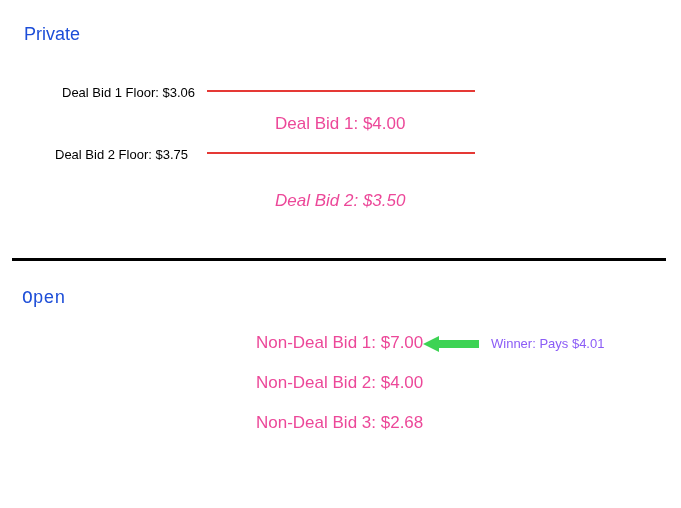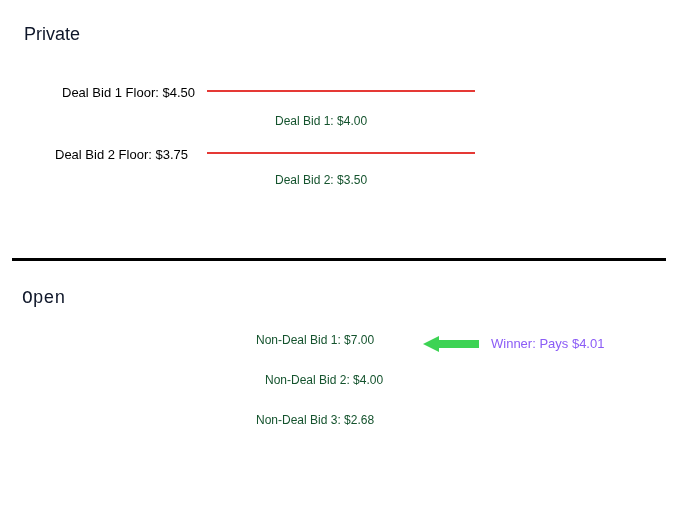--- a/index.html
+++ b/index.html
@@ -10,75 +10,75 @@
     body {
       font-family: Arial, Helvetica, sans-serif;
       background: #fff;
       width: 681px;
       height: 508px;
       position: relative;
     }
     .section-label {
       position: absolute;
       font-size: 18px;
-      color: #0f172a;
+      color: #1d4ed8;
     }
     .floor-label {
       position: absolute;
       font-size: 13px;
       color: #000;
     }
     .floor-line {
       position: absolute;
       height: 2px;
       background: #e53935;
     }
     .bid-label {
       position: absolute;
-      font-size: 12px;
-      color: #14532d;
+      font-size: 17px;
+      color: #ec4899;
     }
     .divider {
       position: absolute;
       height: 3px;
       background: #000;
     }
     .arrow-container {
       position: absolute;
     }
     .winner-label {
       position: absolute;
       font-size: 13px;
       color: #8b5cf6;
     }
   </style>
 </head>
 <body>
 
 <div class="section-label" style="left:24px; top:24px;">Private</div>
 
-<div class="floor-label" style="left:62px; top:85px;">Deal Bid 1 Floor: $4.50</div>
+<div class="floor-label" style="left:62px; top:85px;">Deal Bid 1 Floor: $3.06</div>
 <div class="floor-line" style="left:207px; top:90px; width:268px;"></div>
 
 <div class="bid-label" style="left:275px; top:114px;">Deal Bid 1: $4.00</div>
 
 <div class="floor-label" style="left:55px; top:147px;">Deal Bid 2 Floor: $3.75</div>
 <div class="floor-line" style="left:207px; top:152px; width:268px;"></div>
 
-<div class="bid-label" style="left:275px; top:173px;">Deal Bid 2: $3.50</div>
+<div class="bid-label" style="left:275px; top:191px;font-style:italic;">Deal Bid 2: $3.50</div>
 
 <div class="divider" style="left:12px; top:258px; width:654px;"></div>
 
 <div class="section-label" style="left:22px; top:288px;font-family:Liberation Mono, monospace;">Open</div>
 
 <div class="bid-label" style="left:256px; top:333px;">Non-Deal Bid 1: $7.00</div>
 
 <div class="arrow-container" style="left:423px; top:335px;">
   <svg width="56" height="18" viewBox="0 0 56 18">
     <polygon points="0,9 16,1 16,5 56,5 56,13 16,13 16,17" fill="#3dd354"></polygon>
   </svg>
 </div>
 
 <div class="winner-label" style="left:491px; top:336px;">Winner: Pays $4.01</div>
 
-<div class="bid-label" style="left:265px; top:373px;">Non-Deal Bid 2: $4.00</div>
+<div class="bid-label" style="left:256px; top:373px;">Non-Deal Bid 2: $4.00</div>
 
 <div class="bid-label" style="left:256px; top:413px;">Non-Deal Bid 3: $2.68</div>
 
 </body></html>

